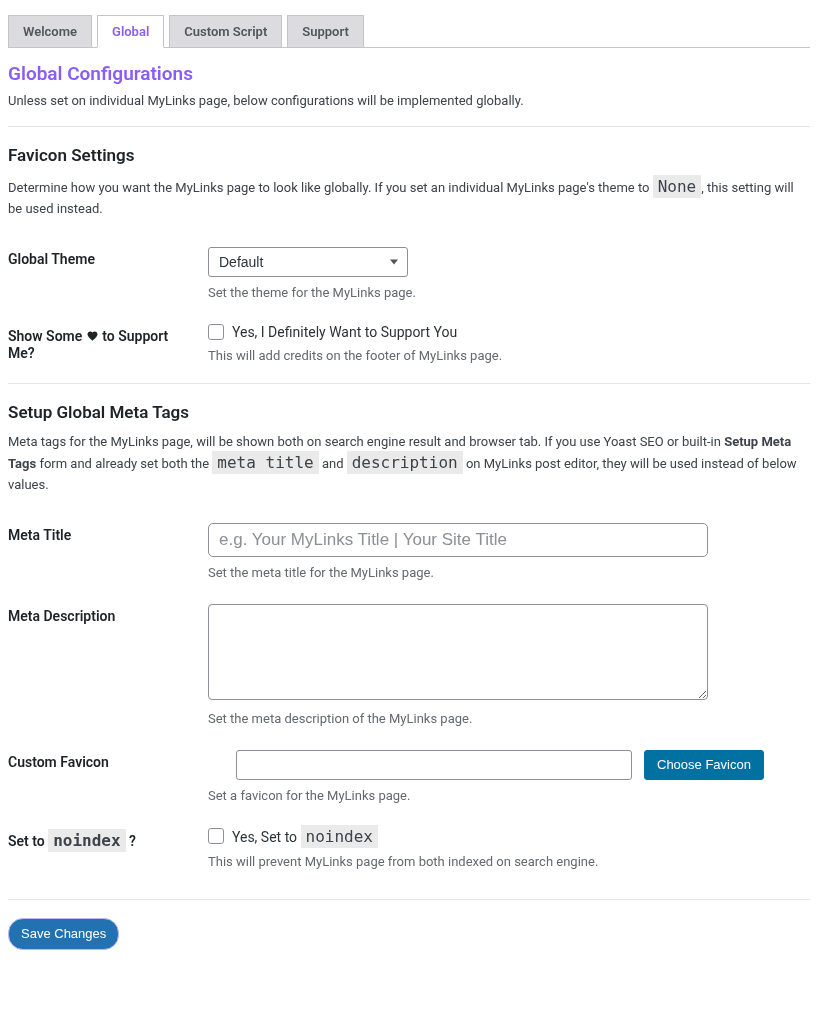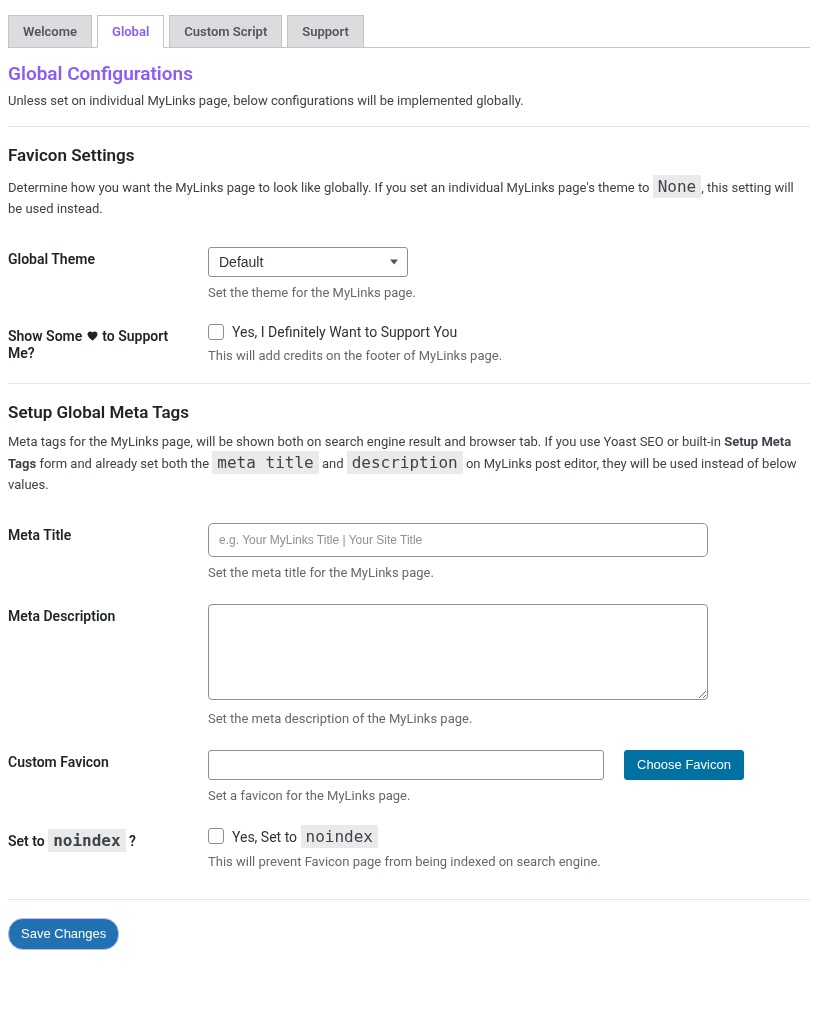--- a/index.html
+++ b/index.html
@@ -133,41 +133,42 @@
     }
     .check-label {
       font-size: 14px;
       color: #2c3338;
     }
     input[type="text"].wp-input {
       width: 500px;
       padding: 6px 10px;
       border: 1px solid #8c8f94;
       border-radius: 5px;
-      font-size: 12px;
+      font-size: 17px;
       height: 34px;
       color: #2c3338;
     }
     input[type="text"].wp-input::placeholder {
       color: #8c8f94;
     }
     textarea.wp-textarea {
       width: 500px;
       height: 96px;
       padding: 6px 10px;
       border: 1px solid #8c8f94;
       border-radius: 4px;
       font-size: 14px;
       resize: both;
       color: #2c3338;
     }
     .favicon-row {
       display: flex;
-      gap: 20px;
+      gap: 12px;
       align-items: center;
+      margin-left: 28px;
     }
     input[type="text"].favicon-input {
       width: 396px;
       padding: 4px 8px;
       border: 1px solid #8c8f94;
       border-radius: 3px;
       height: 30px;
       font-size: 14px;
     }
     button.btn-primary {
@@ -293,21 +294,21 @@
     <th>
       <span>Set to </span><code class="inline-code">noindex</code><span> ?</span>
     </th>
     <td>
       <div class="checkbox-row">
         <input type="checkbox" class="wp-check" style="">
         <span class="check-label">
           <span>Yes, Set to </span><code class="inline-code">noindex</code>
         </span>
       </div>
-      <div class="help-text">This will prevent Favicon page from being indexed on search engine.</div>
+      <div class="help-text">This will prevent MyLinks page from both indexed on search engine.</div>
     </td>
   </tr>
 </tbody>
   </table>
 
 <hr class="bottom-sep">
 
 <button class="btn-save">Save Changes</button>
 
 

